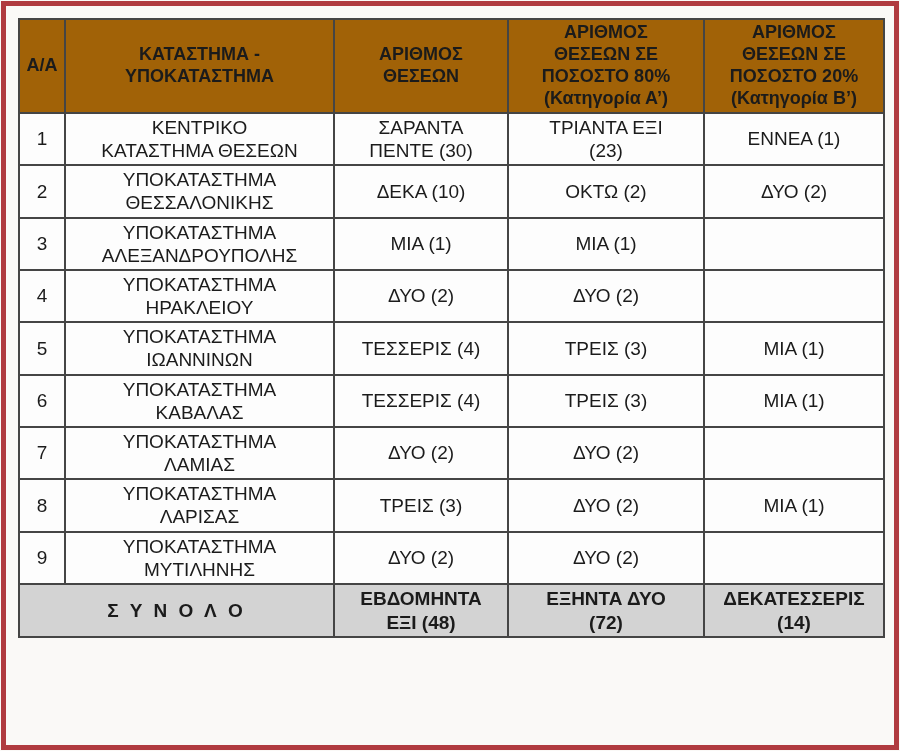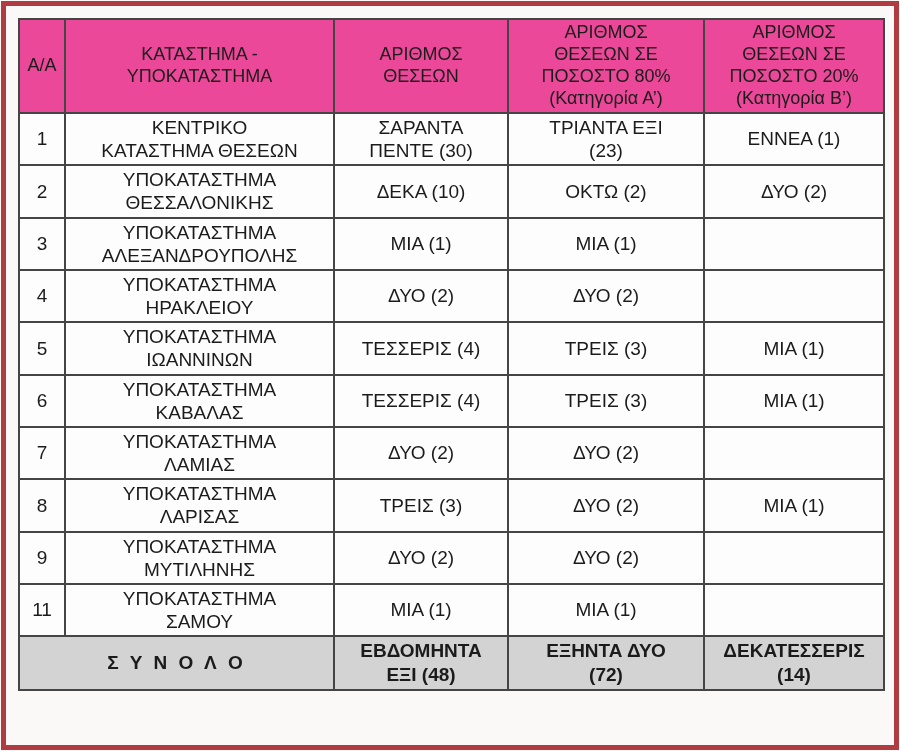--- a/index.html
+++ b/index.html
@@ -38,24 +38,24 @@
   table.seats-table td {
     border: 2px solid #454545;
     text-align: center;
     vertical-align: middle;
     white-space: pre-line;
     padding: 2px 4px;
     box-sizing: border-box;
     overflow: hidden;
   }
   tr.header-row th {
-    background: #ec4899;
+    background: #a16207;
     height: 93px;
     font-size: 18px;
-    font-weight: normal;
+    font-weight: bold;
     line-height: 1.22;
   }
   tr.data-row td {
     background: #fdfdfd;
     height: 48px;
     font-size: 19px;
     font-weight: normal;
     line-height: 1.22;
   }
   tr.footer-row td {
@@ -170,28 +170,20 @@
           <td>ΜΙΑ (1)</td>
         </tr>
         <tr class="data-row">
           <td>9</td>
           <td>ΥΠΟΚΑΤΑΣΤΗΜΑ
 ΜΥΤΙΛΗΝΗΣ</td>
           <td>ΔΥΟ (2)</td>
           <td>ΔΥΟ (2)</td>
           <td></td>
         </tr>
-        <tr class="data-row">
-          <td>11</td>
-          <td>ΥΠΟΚΑΤΑΣΤΗΜΑ
-ΣΑΜΟΥ</td>
-          <td>ΜΙΑ (1)</td>
-          <td>ΜΙΑ (1)</td>
-          <td></td>
-        </tr>
       </tbody>
       <tfoot>
         <tr class="footer-row">
           <td class="footer-label" colspan="2">Σ Υ Ν Ο Λ Ο</td>
           <td>ΕΒΔΟΜΗΝΤΑ
 ΕΞΙ (48)</td>
           <td>ΕΞΗΝΤΑ ΔΥΟ
 (72)</td>
           <td>ΔΕΚΑΤΕΣΣΕΡΙΣ
 (14)</td>

